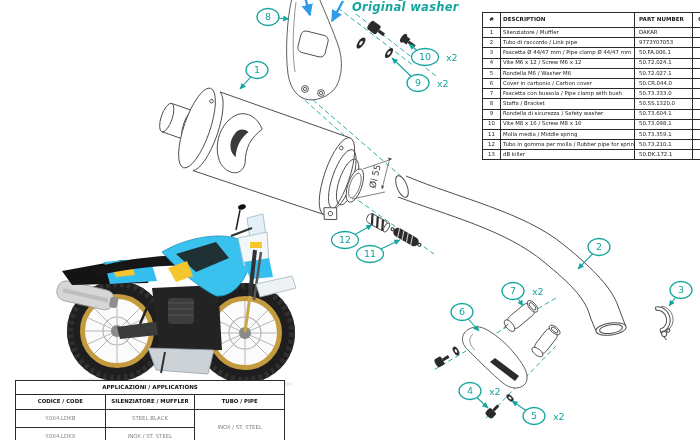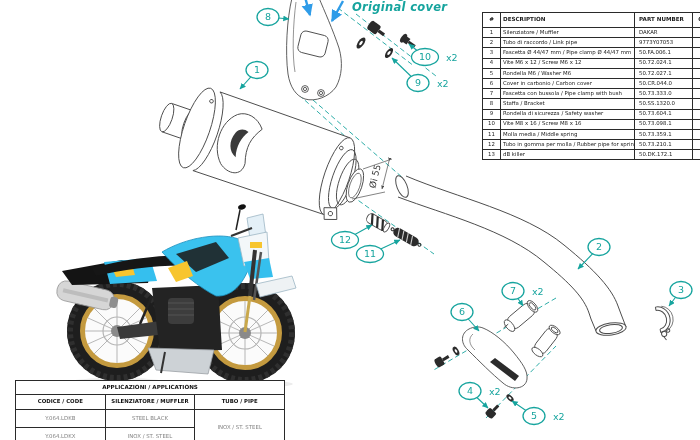--- a/index.html
+++ b/index.html
@@ -330,21 +330,21 @@
         <g>
           <line x1="345" y1="240" x2="372" y2="225" stroke="#16a49e" stroke-width="1.1" marker-end="url(#ah)"></line>
           <ellipse cx="345" cy="240" rx="13.5" ry="8.5" fill="#fff" stroke="#16a49e" stroke-width="1.3"></ellipse>
           <text x="345" y="243.4" text-anchor="middle" font-size="9.5" fill="#16a49e">12</text>
         </g>
       </g>
 </svg>
 
 <div class="note">
   <div>Viti originali</div>
-  <div>Original cover</div>
+  <div>Original washer</div>
 </div>
 
 <table class="parts-table">
   <thead>
         <tr id="pt-head">
           <th>#</th>
           <th>DESCRIPTION</th>
           <th>PART NUMBER</th>
           <th>QTY</th>
         </tr>

